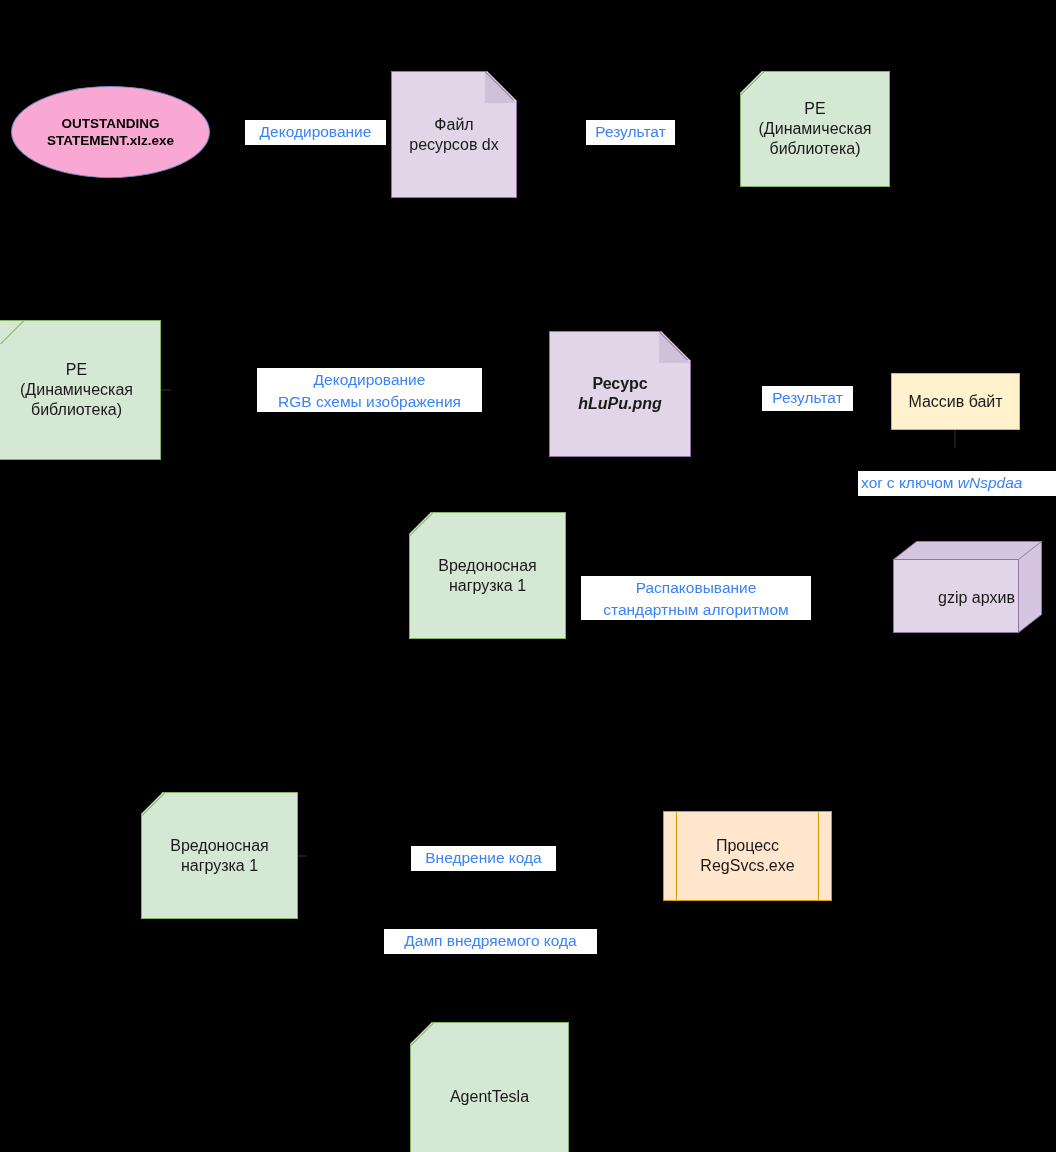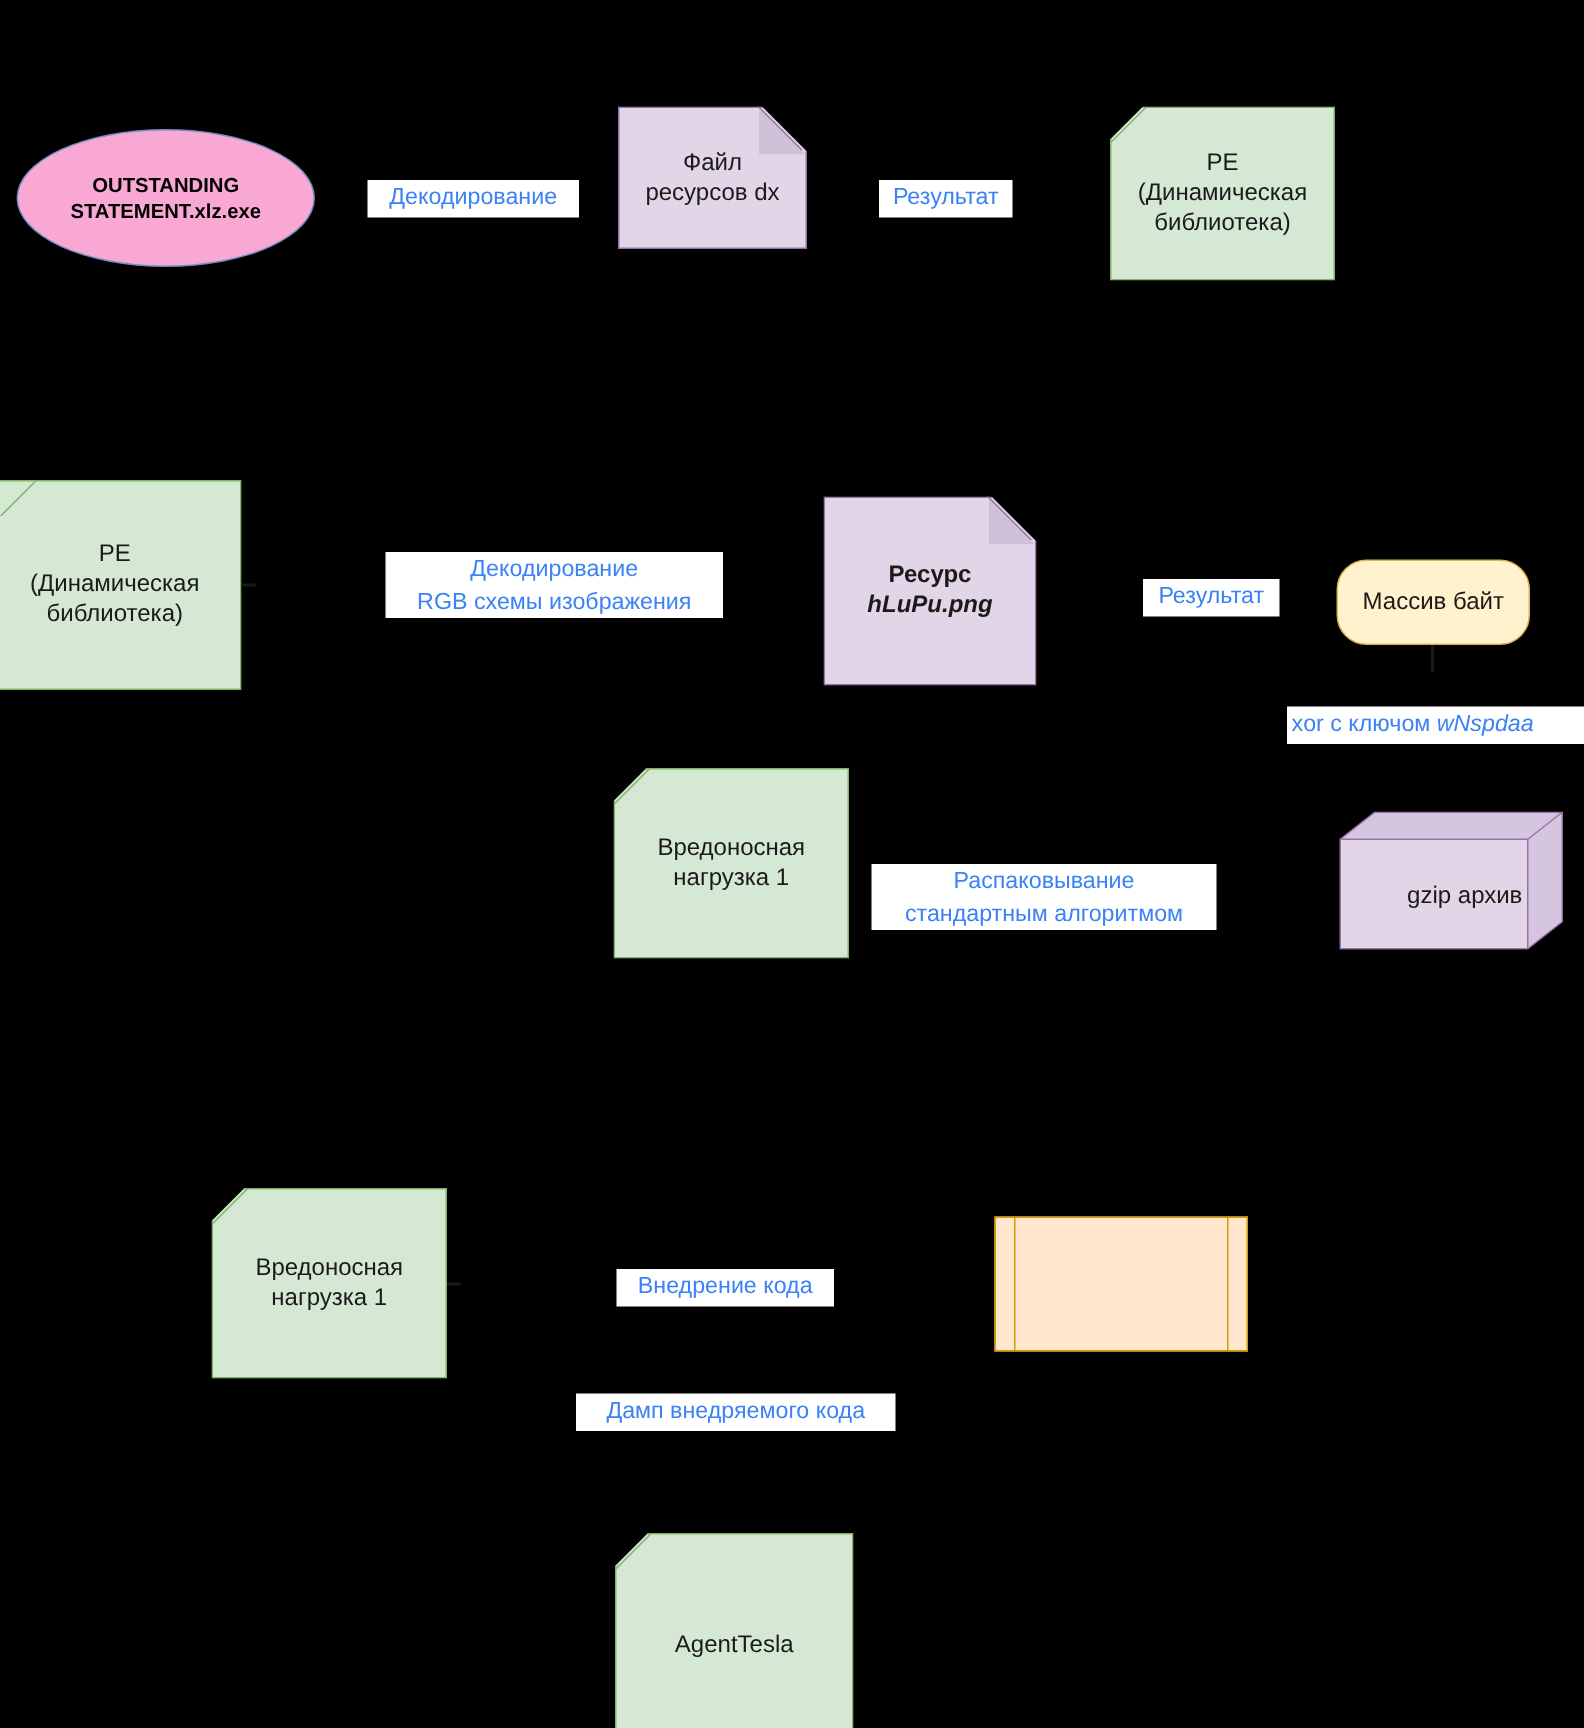--- a/index.html
+++ b/index.html
@@ -170,21 +170,21 @@
 
 <div id="canvas">
 
   <div class="node ellipse" style="left:11px; top:86px; width:199px; height:92px;">
     <div class="label">OUTSTANDING
 STATEMENT.xlz.exe</div>
   </div>
 
   <div class="edgelabel nowrap" style="left:245px; top:120px; width:141px; height:25px;">Декодирование</div>
 
-  <div class="node doc" style="left:412px; top:71px; width:126px; height:95px;">
+  <div class="node doc" style="left:391px; top:71px; width:126px; height:127px;">
     <div class="fold"></div>
     <div class="foldline"></div>
     <div class="label">Файл
 ресурсов dx</div>
   </div>
 
   <div class="edgelabel nowrap" style="left:586px; top:120px; width:89px; height:25px;">Результат</div>
 
   <div class="node cutbox" style="left:740px; top:71px; width:150px; height:116px;">
     <div class="diag"></div>
@@ -209,21 +209,21 @@
     <div class="fold"></div>
     <div class="foldline"></div>
     <div class="label" style="white-space:normal;">
       <span>Ресурс</span><br>
       <i>hLuPu.png</i>
     </div>
   </div>
 
   <div class="edgelabel nowrap" style="left:762px; top:386px; width:91px; height:25px;">Результат</div>
 
-  <div class="node yellowbox pale" style="left:891px; top:373px; width:129px; height:57px;border-radius:20px;">
+  <div class="node yellowbox pale" style="left:891px; top:373px; width:129px; height:57px;">
     <div class="label">Массив байт</div>
   </div>
 
   <div class="stub" style="left:954px; top:430px; width:2px; height:18px;"></div>
 
   <div class="edgelabel nowrap italicpart" style="left:858px; top:471px; width:210px; height:25px; text-align:left; padding-left:3px;"><span>xor с ключом </span><i>wNspdaa</i></div>
 
   <div class="node cutbox" style="left:409px; top:512px; width:157px; height:127px;">
     <div class="diag"></div>
     <div class="label">Вредоносная
@@ -250,20 +250,22 @@
 
   <div class="stub" style="left:298px; top:855px; width:9px; height:2px;"></div>
 
   <div class="edgelabel nowrap" style="left:411px; top:846px; width:145px; height:25px;">Внедрение кода</div>
 
   <div class="edgelabel nowrap" style="left:384px; top:929px; width:213px; height:25px;">Дамп внедряемого кода</div>
 
   <div class="node process" style="left:663px; top:811px; width:169px; height:90px;">
     <div class="bar" style="left:12px;"></div>
     <div class="bar" style="right:12px;"></div>
+    <div class="label">Процесс
+RegSvcs.exe</div>
   </div>
 
   <div class="node cutbox" style="left:410px; top:1022px; width:159px; height:140px;">
     <div class="diag"></div>
     <div class="label" style="top:64px; transform:none;">AgentTesla</div>
   </div>
 
 </div>
 
 </body></html>

